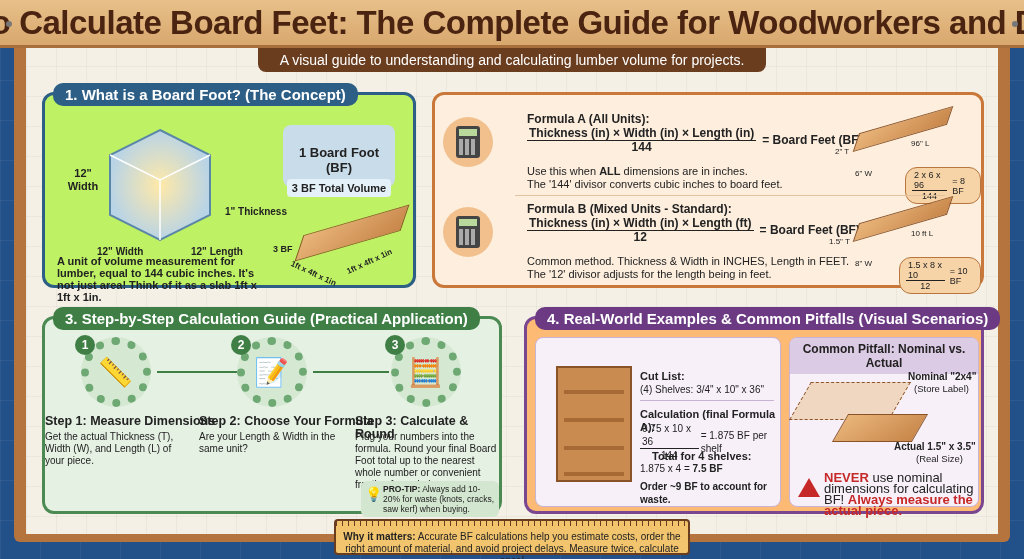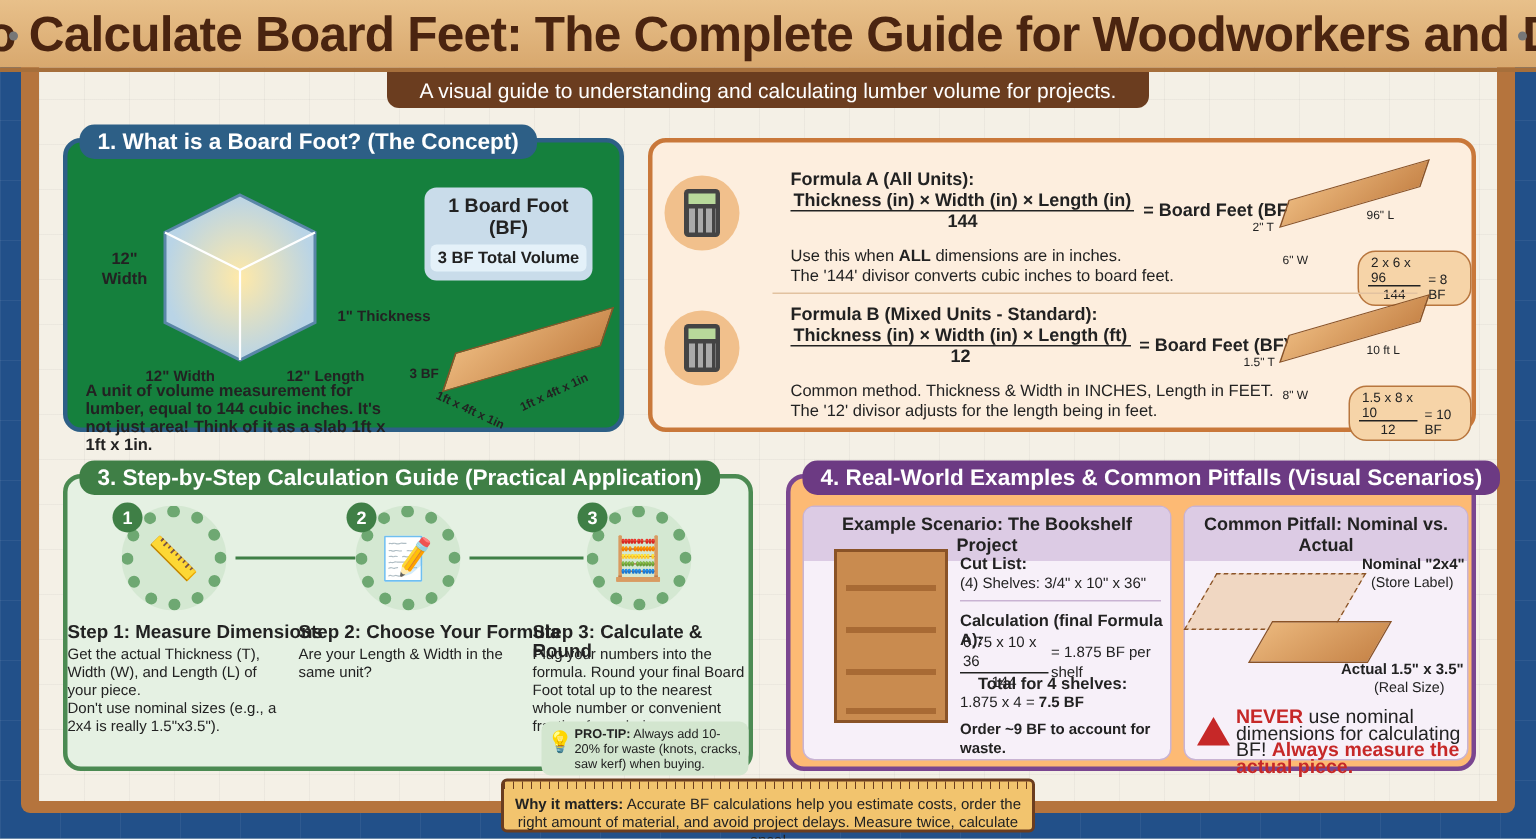--- a/index.html
+++ b/index.html
@@ -9,40 +9,40 @@
       linear-gradient(90deg,rgba(255,255,255,.06) 1px,transparent 1px) 0 0/40px 40px,#225089}
   .frame{position:absolute;left:14px;top:30px;width:996px;height:512px;background:#b5743d;border-radius:6px}
   .paper{position:absolute;left:26px;top:36px;width:972px;height:498px;background:#f4f0e6;
       background-image:linear-gradient(rgba(120,120,120,.07) 1px,transparent 1px),linear-gradient(90deg,rgba(120,120,120,.07) 1px,transparent 1px);background-size:30px 30px}
   .title-plank{position:absolute;left:0;top:0;width:1024px;height:48px;background:linear-gradient(#e8c08a,#d8a86e);border-bottom:3px solid #a66f3b;display:flex;align-items:center;justify-content:center;gap:10px}
   .title-plank h1{font-size:33px;color:#4a2410;font-weight:bold;letter-spacing:-.5px;white-space:nowrap}
   .nail{position:absolute;width:6px;height:6px;border-radius:50%;background:#777;top:21px}
   .subtitle{position:absolute;left:258px;top:48px;width:508px;height:24px;background:#6b3d1f;color:#fff;font-size:14px;border-radius:0 0 8px 8px;display:flex;align-items:center;justify-content:center}
   .panel{position:absolute;border:3px solid;border-radius:12px}
   .ptitle{position:absolute;top:-12px;left:8px;color:#fff;font-weight:bold;font-size:15px;padding:3px 12px;border-radius:10px;white-space:nowrap}
-  .p1{left:42px;top:92px;width:374px;height:196px;border-color:#2d5f86;background:#15803d}
+  .p1{left:42px;top:92px;width:374px;height:196px;border-color:#2d5f86;background:#bef264}
   .p1 .ptitle{background:#2d5f86}
   .p2{left:432px;top:92px;width:552px;height:196px;border-color:#c9783a;background:#fdeede}
   .p2 .ptitle{background:#c4712f}
   .p3{left:42px;top:316px;width:460px;height:198px;border-color:#4b8a52;background:#e5f1e3}
   .p3 .ptitle{background:#3f7f46}
   .p4{left:524px;top:316px;width:460px;height:198px;border-color:#7a4690;background:#fdba74}
   .p4 .ptitle{background:#6c3a83}
   .t{position:absolute;font-size:11px;line-height:13px}
   .b{font-weight:bold}
   .red{color:#c62828;font-weight:bold}
   .cube{position:absolute;left:60px;top:30px;width:110px;height:120px}
   .calc-icon{position:absolute;width:50px;height:50px;border-radius:50%;background:#f1c08c;display:flex;align-items:center;justify-content:center}
   .calc-body{width:24px;height:32px;background:#444;border-radius:3px;position:relative}
   .calc-body:before{content:"";position:absolute;left:3px;top:3px;width:18px;height:7px;background:#b8d99b}
   .calc-body:after{content:"";position:absolute;left:3px;top:13px;width:18px;height:16px;background:repeating-linear-gradient(90deg,#aaa 0 4px,transparent 4px 6px)}
   .frac{display:inline-flex;flex-direction:column;align-items:center;vertical-align:middle}
   .frac .num{border-bottom:1.5px solid #222;padding:0 2px}
   .board{position:absolute;background:linear-gradient(135deg,#e9b57a,#c8864a);transform:skewX(-35deg) rotate(-20deg);border:1px solid #8a5327}
-  .bubble{position:absolute;background:#f6d4a8;border:1.5px solid #b8763e;border-radius:12px;font-size:9px;padding:2px 6px;display:flex;align-items:flex-end;gap:5px}
+  .bubble{position:absolute;background:#f6d4a8;border:1.5px solid #b8763e;border-radius:12px;font-size:9px;padding:2px 6px;display:flex;align-items:center;gap:5px}
   .gear{position:absolute;width:70px;height:70px;border-radius:50%;border:8px dotted #6ea872;background:#d4e8d2;display:flex;align-items:center;justify-content:center;font-size:28px}
   .stepnum{position:absolute;width:20px;height:20px;border-radius:50%;background:#3f7f46;color:#fff;font-weight:bold;font-size:12px;display:flex;align-items:center;justify-content:center}
   .arrow{position:absolute;height:2px;background:#3f7f46}
   .sub{position:absolute;border:1.5px solid #c9b3d3;border-radius:8px;background:#f7f0f9}
   .sub-h{background:#dccbe4;font-weight:bold;font-size:12px;text-align:center;padding:4px;border-radius:6px 6px 0 0}
   .shelf{position:absolute;left:20px;top:45px;width:76px;height:116px;background:#c98b4f;border:2px solid #8a5327}
   .shelf div{position:absolute;left:6px;width:60px;height:4px;background:#a86a34}
   .protip{position:absolute;left:316px;top:162px;width:138px;height:36px;background:#d3e6cf;border-radius:6px;font-size:8.5px;padding:3px 4px 3px 22px;line-height:10px}
   .footer{position:absolute;left:334px;top:519px;width:356px;height:36px;background:#f2c46e;border:2px solid #6b3d1f;border-radius:4px;font-size:10px;text-align:center;padding-top:10px;line-height:12px;background-image:repeating-linear-gradient(90deg,#6b3d1f 0 1px,transparent 1px 6px);background-size:100% 5px;background-repeat:no-repeat;background-color:#f2c46e}
   ul.dots{list-style:none}
@@ -75,21 +75,21 @@
       </defs>
     <polygon points="55,5 105,30 105,90 55,115 5,90 5,30" fill="url(#g1)" stroke="#5a86a8" stroke-width="2"></polygon>
     <polyline points="5,30 55,55 105,30" fill="none" stroke="#fff" stroke-width="1.5"></polyline>
     <line x1="55" y1="55" x2="55" y2="115" stroke="#fff" stroke-width="1.5"></line>
   </svg>
   <div class="t b" style="left:20px;top:72px;width:36px;text-align:center">12" Width</div>
   <div class="t b" style="left:180px;top:110px;font-size:10px">1" Thickness</div>
   <div class="t b" style="left:52px;top:150px;font-size:10px">12" Width</div>
   <div class="t b" style="left:146px;top:150px;font-size:10px">12" Length</div>
   <div style="position:absolute;left:238px;top:30px;width:112px;height:62px;background:#c9dcea;border-radius:8px;text-align:center">
-    <div class="b" style="font-size:13px;margin-top:4px;padding:0 14px;line-height:15px">1 Board Foot (BF)</div>
+    <div class="b" style="font-size:13px;margin-top:20px;padding:0 14px;line-height:15px">1 Board Foot (BF)</div>
     <div class="b" style="font-size:11px;background:#e4f1f9;margin:4px 4px 0;padding:3px;border-radius:4px">3 BF Total Volume</div>
   </div>
   <div class="board" style="left:262px;top:124px;width:90px;height:28px"></div>
   <div class="t b" style="left:228px;top:148px;font-size:9px">3 BF</div>
   <div class="t b" style="left:244px;top:172px;font-size:8px;transform:rotate(25deg)">1ft x 4ft x 1in</div>
   <div class="t b" style="left:300px;top:160px;font-size:8px;transform:rotate(-25deg)">1ft x 4ft x 1in</div>
   <div class="t b" style="left:12px;top:160px;width:210px;font-size:11px;line-height:12px">A unit of volume measurement for lumber, equal to 144 cubic inches. It's not just area! Think of it as a slab 1ft x 1ft x 1in.</div>
 </div>
 
 <div class="panel p2">
@@ -150,37 +150,35 @@
   <div class="stepnum" style="left:30px;top:16px">1</div>
   <div class="arrow" style="left:112px;top:52px;width:80px"></div>
   <div class="gear" style="left:192px;top:18px">📝</div>
   <div class="stepnum" style="left:186px;top:16px">2</div>
   <div class="arrow" style="left:268px;top:52px;width:76px"></div>
   <div class="gear" style="left:346px;top:18px">🧮</div>
   <div class="stepnum" style="left:340px;top:16px">3</div>
 
   <div class="t b" style="left:0px;top:96px;font-size:12.5px">Step 1: Measure Dimensions</div>
   <div class="t" style="left:0px;top:112px;width:140px;font-size:10px;line-height:12px">Get the actual Thickness (T), Width (W), and Length (L) of your piece.</div>
-  <div class="t" style="left:0px;top:148px;width:140px;font-size:10px;line-height:12px">Don't use nominal sizes (e.g., a 2x4 is really 1.5"x3.5").</div>
 
   <div class="t b" style="left:154px;top:96px;font-size:12.5px">Step 2: Choose Your Formula</div>
   <div class="t" style="left:154px;top:112px;width:140px;font-size:10px;line-height:12px">Are your Length &amp; Width in the same unit?</div>
 
   <div class="t b" style="left:310px;top:96px;font-size:12.5px">Step 3: Calculate &amp; Round</div>
   <div class="t" style="left:310px;top:112px;width:144px;font-size:10px;line-height:12px">Plug your numbers into the formula. Round your final Board Foot total up to the nearest whole number or convenient fraction for ordering.</div>
   <div class="protip">
     <span style="position:absolute;left:4px;top:8px;font-size:14px">💡</span>
     <b>PRO-TIP:</b><span> Always add 10-20% for waste (knots, cracks, saw kerf) when buying.</span>
   </div>
 </div>
 
 <div class="panel p4">
   <div class="ptitle">4. Real-World Examples &amp; Common Pitfalls (Visual Scenarios)</div>
   <div class="sub" style="left:8px;top:18px;width:246px;height:170px">
-    <div class="sub-h">Example Scenario: The Bookshelf Project</div>
     <div class="shelf" style="top:28px">
       <div style="top:22px"></div>
         <div style="top:50px"></div>
         <div style="top:78px"></div>
         <div style="top:104px"></div>
     </div>
     <div class="t b" style="left:104px;top:32px">Cut List:</div>
     <div class="t" style="left:104px;top:45px;font-size:10px">(4) Shelves: 3/4" x 10" x 36"</div>
     <div style="position:absolute;left:104px;top:62px;width:134px;height:1px;background:#c9b3d3"></div>
     <div class="t b" style="left:104px;top:70px">Calculation (final Formula A):</div>

